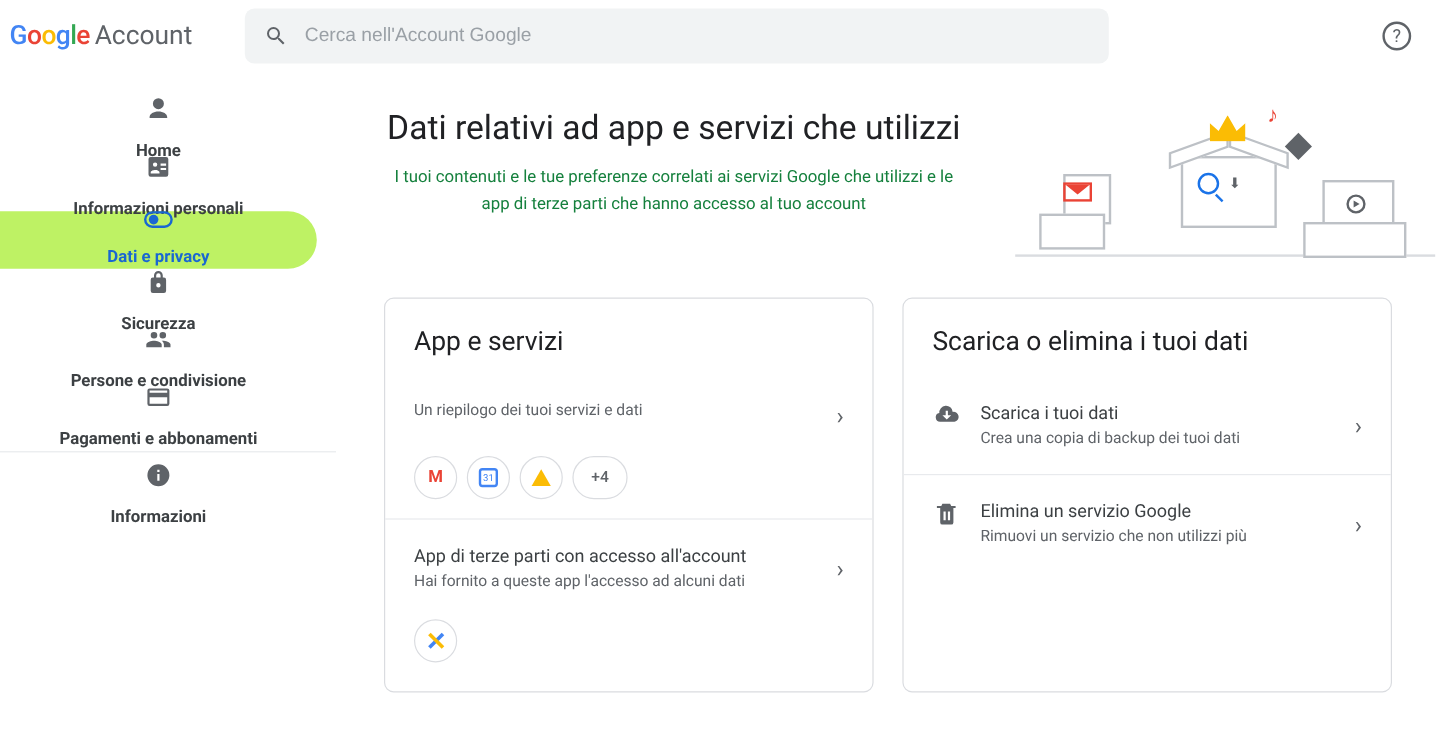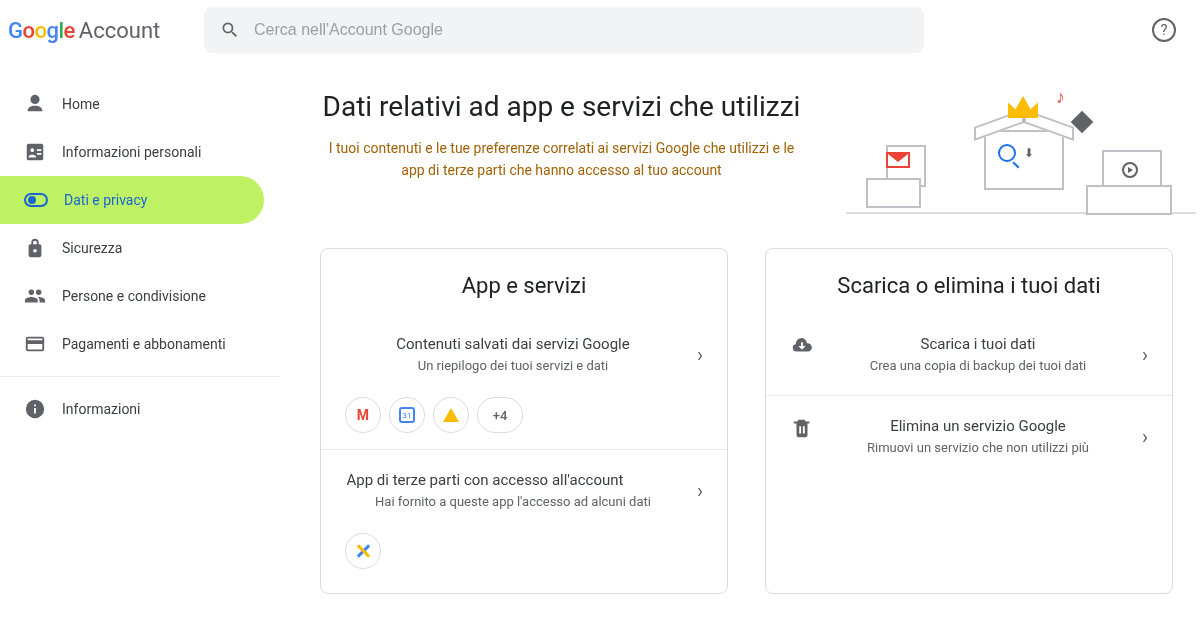--- a/index.html
+++ b/index.html
@@ -90,21 +90,22 @@
     display: flex;
     align-items: center;
     gap: 16px;
     height: 48px;
     padding: 0 24px 0 24px;
     border-radius: 0 24px 24px 0;
     margin-right: 16px;
     font-size: 14px;
     color: #3c4043;
     cursor: pointer;
-    font-weight: 400;
+    font-weight: 700;
+    flex-direction: column;
   }
   .nav-item.active {
     background: #bef264;
     color: #1967d2;
   }
   .nav-item svg { width: 22px; height: 22px; fill: #5f6368; flex-shrink: 0; }
   .nav-divider {
     border-top: 1px solid #e8eaed;
     margin: 8px 0;
   }
@@ -124,34 +125,33 @@
   }
   .hero-text { flex: 1; max-width: 520px; }
   .hero-title {
     font-size: 28px;
     font-weight: 400;
     color: #202124;
     margin-bottom: 14px;
   }
   .hero-desc {
     font-size: 14px;
-    color: #a16207;
+    color: #15803d;
     line-height: 1.6;
   }
   .hero-illustration {
     width: 310px;
     height: 130px;
     position: relative;
     flex-shrink: 0;
   }
 
   .cards-row {
     display: flex;
-    gap: 37px;
-    text-align: center;
+    gap: 24px;
   }
   .card {
     border: 1px solid #dadce0;
     border-radius: 8px;
     padding: 24px 0 24px 0;
   }
   .card-left { flex: 0 0 408px; }
   .card-right { flex: 0 0 408px; }
   .card-title {
     font-size: 22px;
@@ -485,21 +485,20 @@
       </div>
     </div>
 
     <div class="cards-row">
 
       <section class="card card-left">
         <h2 class="card-title">App e servizi</h2>
 
         <div class="card-item">
           <div class="card-item-text">
-            <div class="item-title">Contenuti salvati dai servizi Google</div>
             <div class="item-sub">Un riepilogo dei tuoi servizi e dati</div>
           </div>
           <span class="chevron">›</span>
         </div>
         <div class="icon-row">
           <div class="service-chip">
               <span class="mini-gmail"><span class="mr">M</span></span>
             </div>
           <div class="service-chip">
               <div class="mini-cal">31</div>

